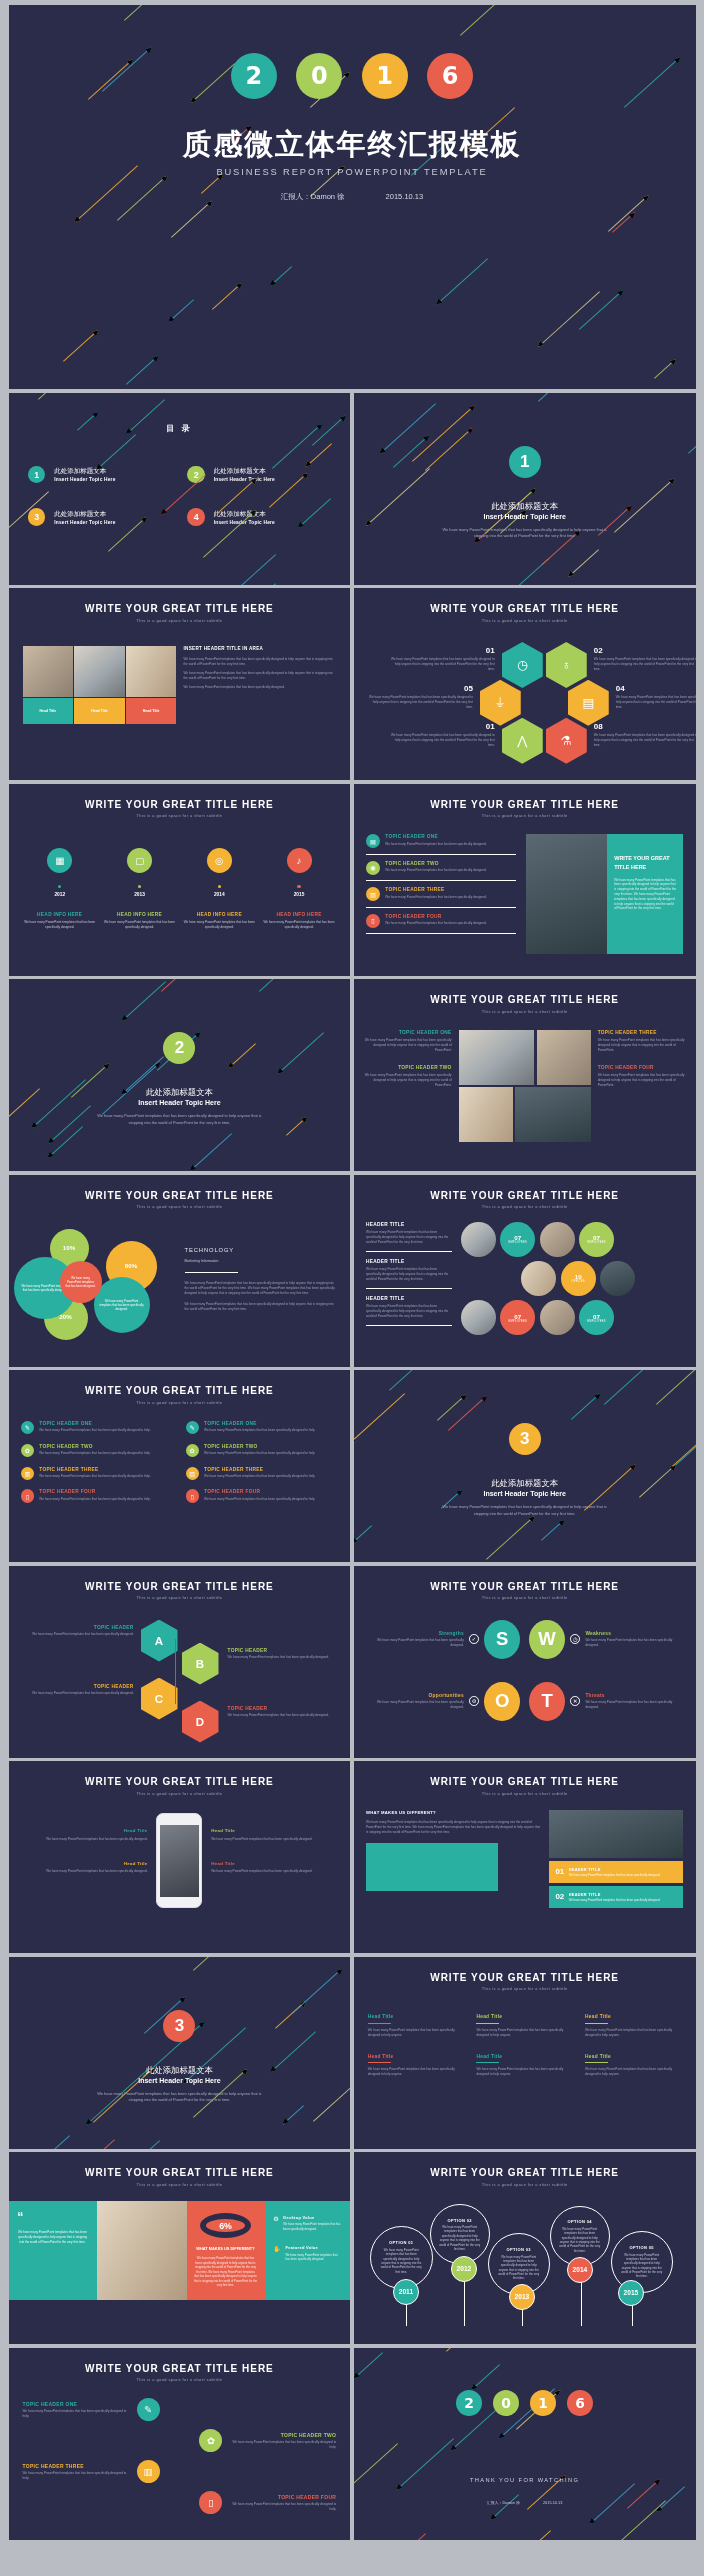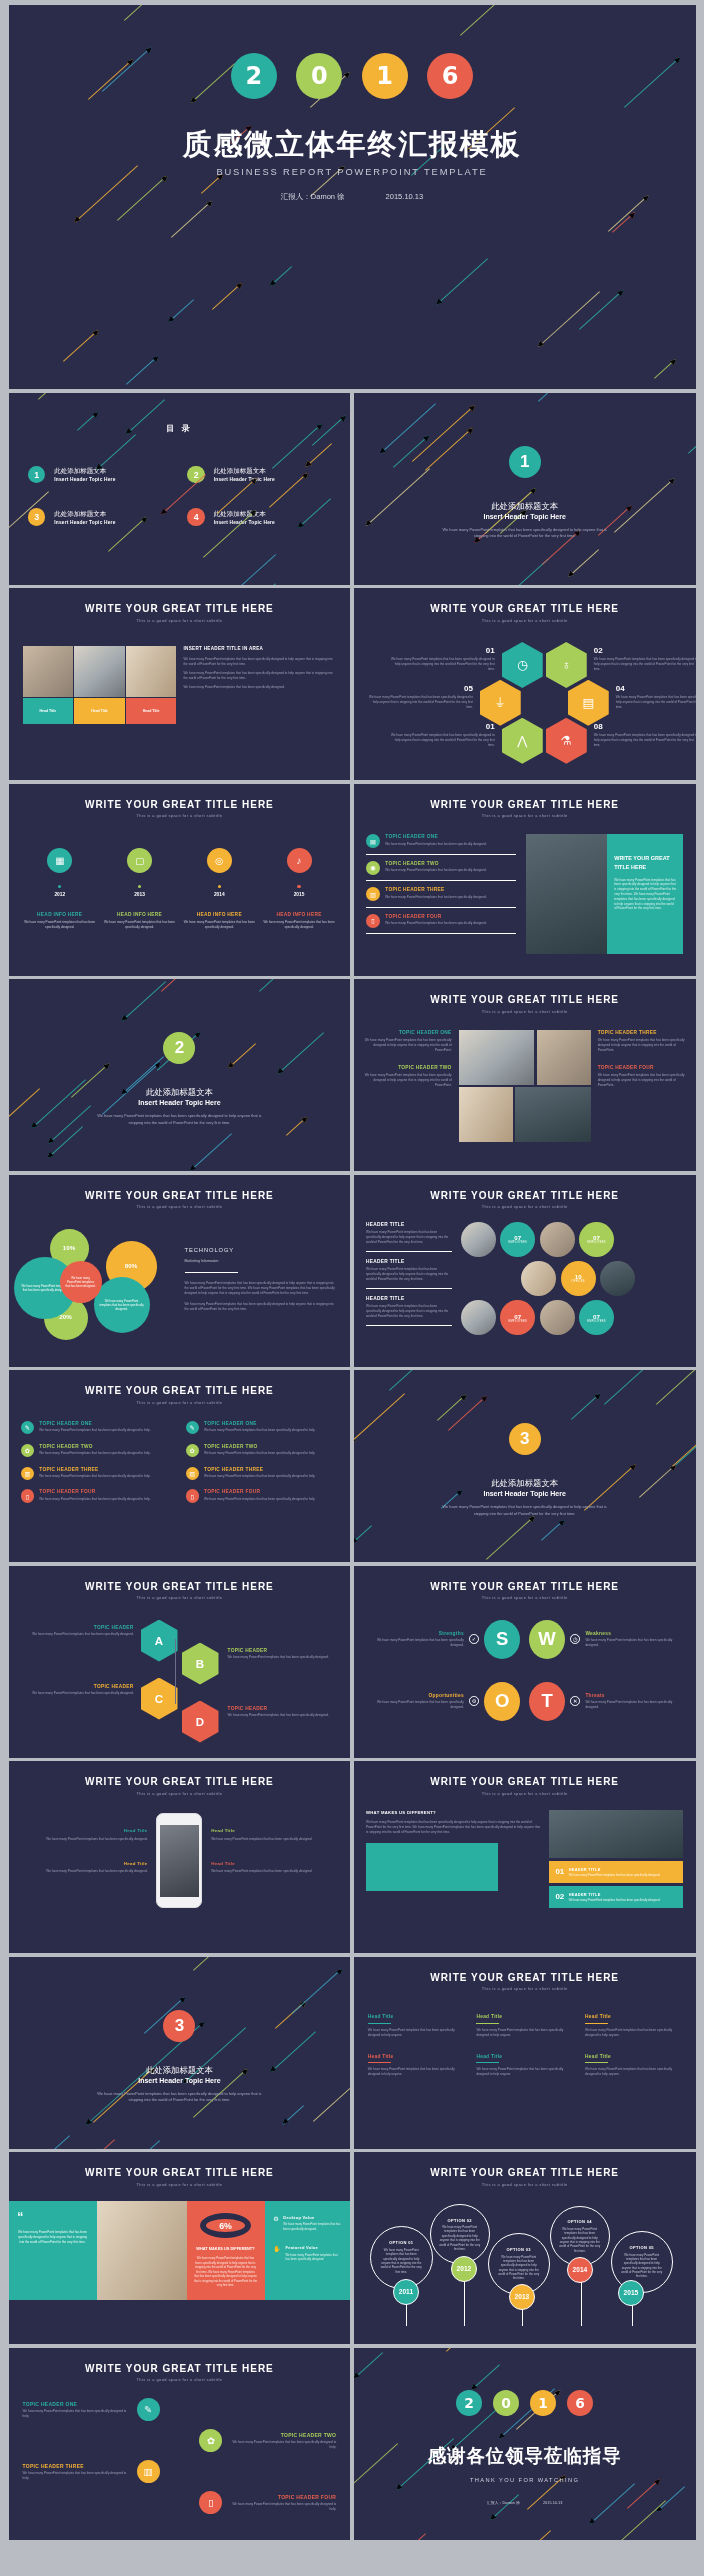--- a/index.html
+++ b/index.html
@@ -1106,21 +1106,20 @@
           </span>
           <span class="ar" style="left:26.99502743484225%;top:1.882287379972565%;width:37px;border-color:#f5b335;transform:rotate(-42deg);opacity:.85"></span>
           <span class="ar" style="left:91.29758230452674%;top:79.94513031550069%;width:69px;border-color:#a8ce5a;transform:rotate(138deg);opacity:.85"></span>
         </div>
       <div style="position:absolute;top:42px;left:0;right:0;display:flex;justify-content:center;gap:10.6px;" id="thanks-years">
           <div class="ycir" style="background:#2ab0a0;width:26.4px;height:26.4px;font-size:13.8px">2</div>
           <div class="ycir" style="background:#a8ce5a;width:26.4px;height:26.4px;font-size:13.8px">0</div>
           <div class="ycir" style="background:#f5b335;width:26.4px;height:26.4px;font-size:13.8px">1</div>
           <div class="ycir" style="background:#e8604c;width:26.4px;height:26.4px;font-size:13.8px">6</div>
         </div>
-      <div style="position:absolute;top:95px;width:100%;text-align:center;color:#fff;font-size:18.5px;font-weight:bold;letter-spacing:0.9px;font-family:'DejaVu Sans',sans-serif;">感谢各位领导莅临指导</div>
       <div style="position:absolute;top:129px;width:100%;text-align:center;color:#cfd2dd;font-size:5.7px;letter-spacing:1.4px;">THANK YOU FOR WATCHING</div>
       <div style="position:absolute;top:152px;width:100%;display:flex;justify-content:center;gap:23px;color:#c9ccd8;font-size:3.9px;">
         <span>汇报人：Damon 徐</span>
         <span>2015.10.13</span>
       </div>
     </div>
   </div>
 
 </div>
 

